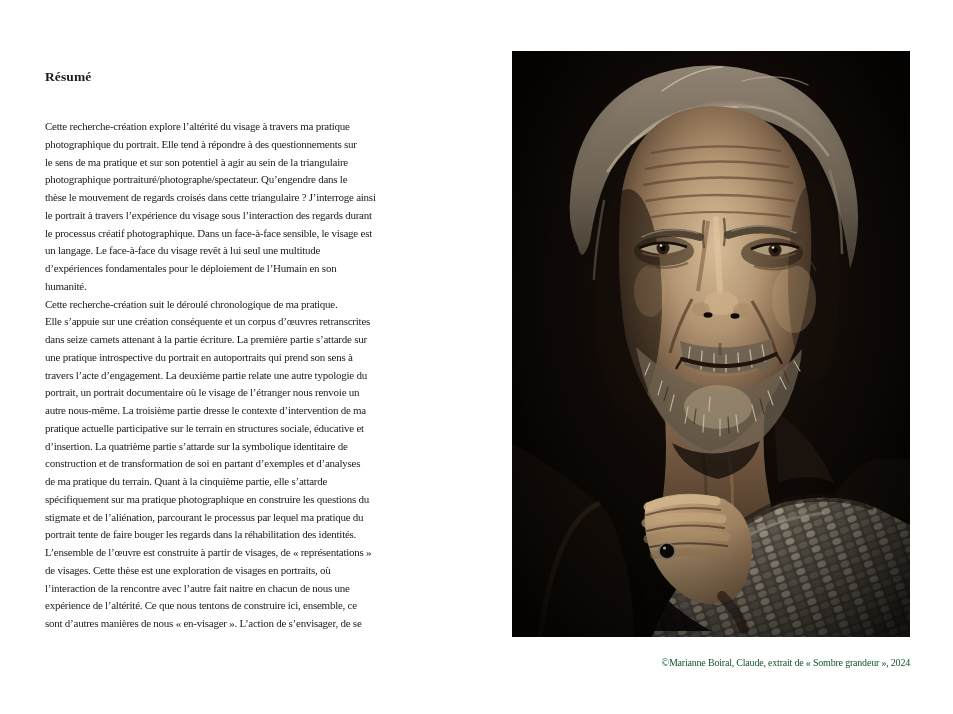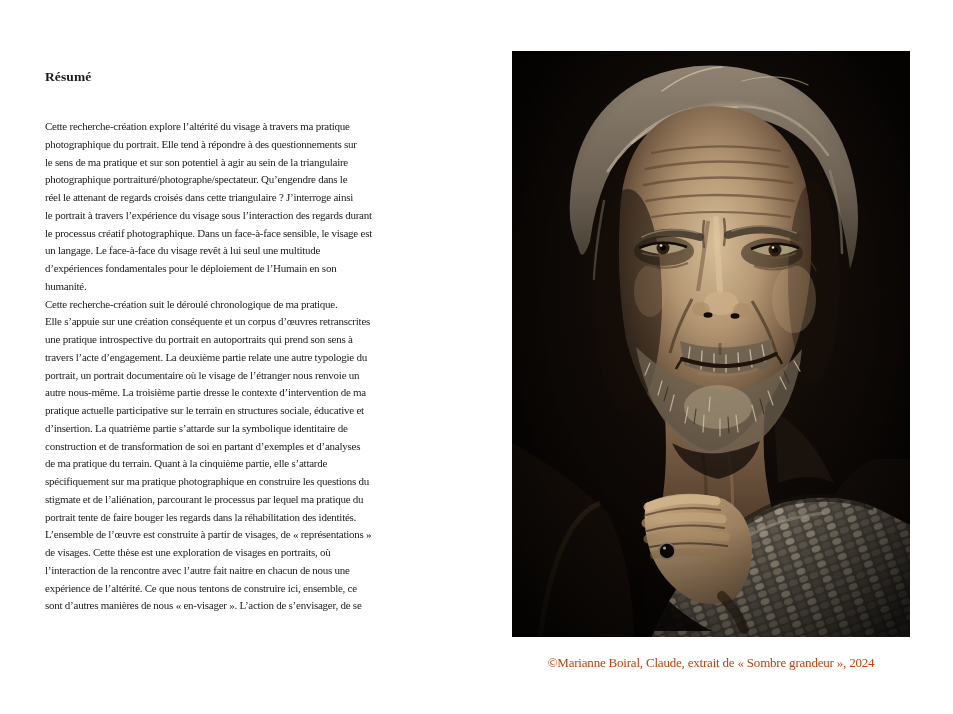--- a/index.html
+++ b/index.html
@@ -15,42 +15,43 @@
   }
   .resume-body{margin:0;}
   .line{
     font-size:11px;line-height:17.75px;white-space:nowrap;
     letter-spacing:-0.25px;
   }
   .it{}
   .photo-figure{position:absolute;left:512px;top:51px;margin:0;width:398px;}
   .photo-canvas{display:block;width:398px;height:586px;background:#060403;}
   .photo-caption{
-    position:absolute;left:512px;top:654px;width:398px;text-align:center;
-    font-size:13px;line-height:17px;letter-spacing:-0.2px;color:#c2410c;
+    position:absolute;left:512px;top:654px;width:398px;text-align:right;
+    font-size:10px;line-height:17px;letter-spacing:-0.2px;color:#14532d;
   }
 </style>
 </head>
 <body>
 
 <div class="resume-block">
   <h1 class="resume-title">Résumé</h1>
   <div class="resume-body">
       <div class="line"><span>Cette recherche-création explore l’altérité du visage à travers ma pratique</span></div>
       <div class="line"><span>photographique du portrait. Elle tend à répondre à des questionnements sur</span></div>
       <div class="line"><span>le sens de ma pratique et sur son potentiel à agir au sein de la triangulaire</span></div>
       <div class="line"><span>photographique portraituré/photographe/spectateur. Qu’engendre dans le</span></div>
-      <div class="line"><span>réel le attenant de regards croisés dans cette triangulaire ? J’interroge ainsi</span></div>
+      <div class="line"><span>thèse le mouvement de regards croisés dans cette triangulaire ? J’interroge ainsi</span></div>
       <div class="line"><span>le portrait à travers l’expérience du visage sous l’interaction des regards durant</span></div>
       <div class="line"><span>le processus créatif photographique. Dans un face-à-face sensible, le visage est</span></div>
       <div class="line"><span>un langage. Le face-à-face du visage revêt à lui seul une multitude</span></div>
       <div class="line"><span>d’expériences fondamentales pour le déploiement de l’Humain en son</span></div>
       <div class="line"><span>humanité.</span></div>
       <div class="line"><span>Cette recherche-création suit le déroulé chronologique de ma pratique.</span></div>
       <div class="line"><span>Elle s’appuie sur une création conséquente et un corpus d’œuvres retranscrites</span></div>
+      <div class="line"><span>dans seize carnets attenant à la partie écriture. La première partie s’attarde sur</span></div>
       <div class="line"><span>une pratique introspective du portrait en autoportraits qui prend son sens à</span></div>
       <div class="line"><span>travers l’acte d’engagement. La deuxième partie relate une autre typologie du</span></div>
       <div class="line"><span>portrait, un portrait documentaire où le visage de l’</span><span class="it">étranger</span><span> nous renvoie un</span></div>
       <div class="line"><span>autre nous-même. La troisième partie dresse le contexte d’intervention de ma</span></div>
       <div class="line"><span>pratique actuelle participative sur le terrain en structures sociale, éducative et</span></div>
       <div class="line"><span>d’insertion. La quatrième partie s’attarde sur la symbolique identitaire de</span></div>
       <div class="line"><span>construction et de transformation de soi en partant d’exemples et d’analyses</span></div>
       <div class="line"><span>de ma pratique du terrain. Quant à la cinquième partie, elle s’attarde</span></div>
       <div class="line"><span>spécifiquement sur ma pratique photographique en construire les questions du</span></div>
       <div class="line"><span>stigmate et de l’aliénation, parcourant le processus par lequel ma pratique du</span></div>

